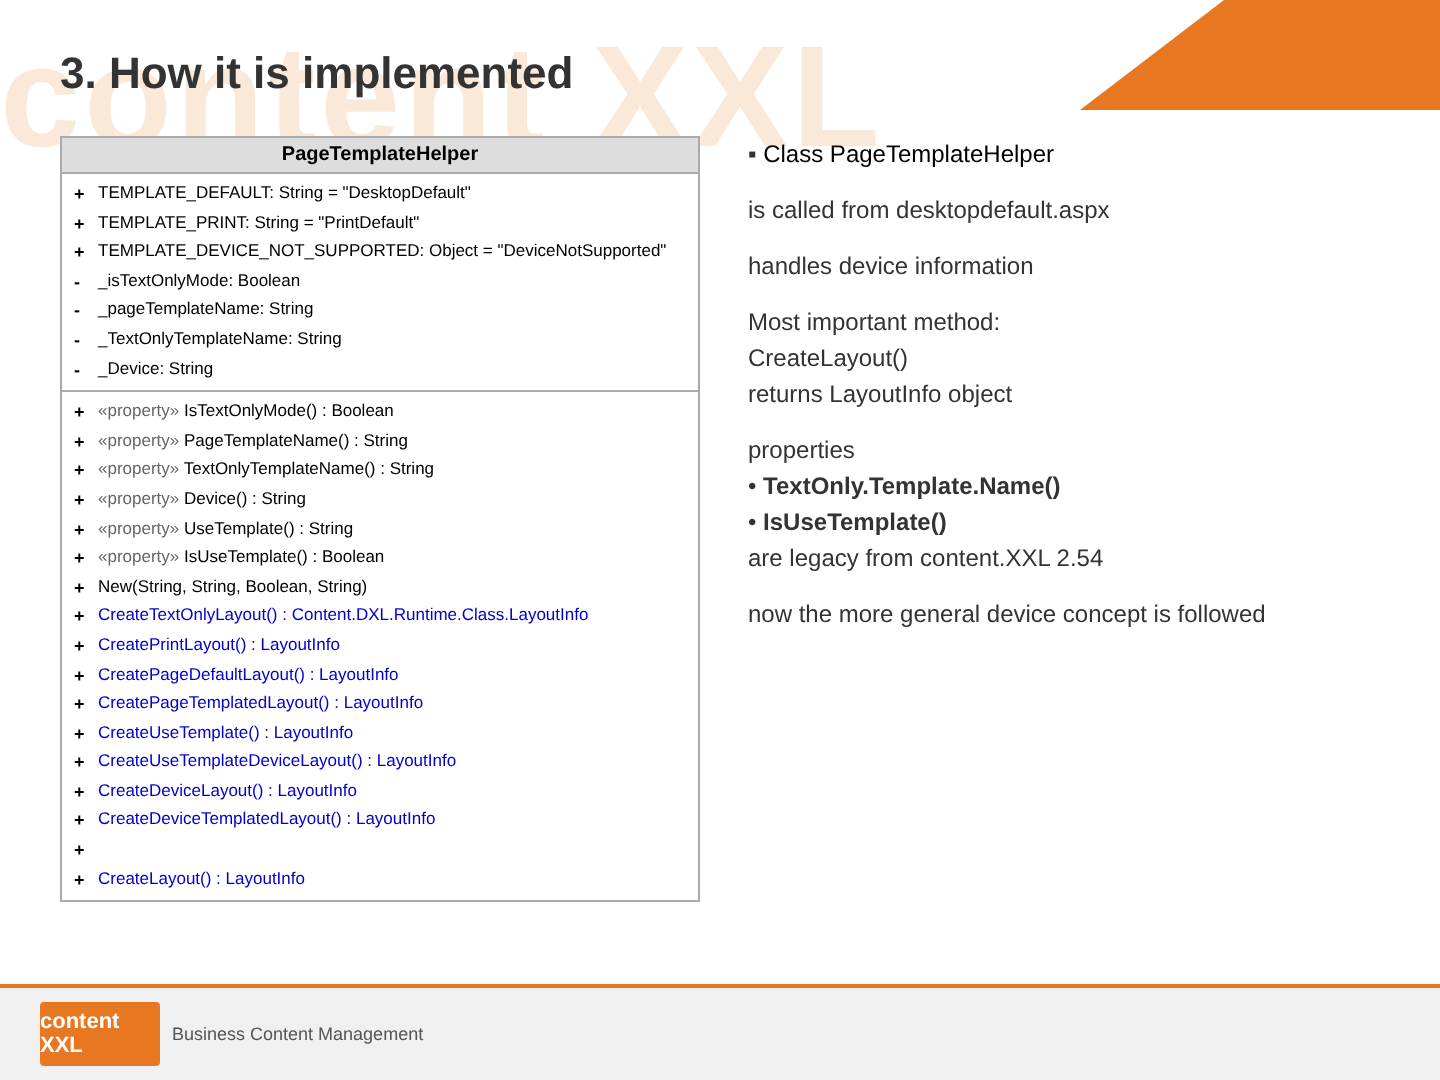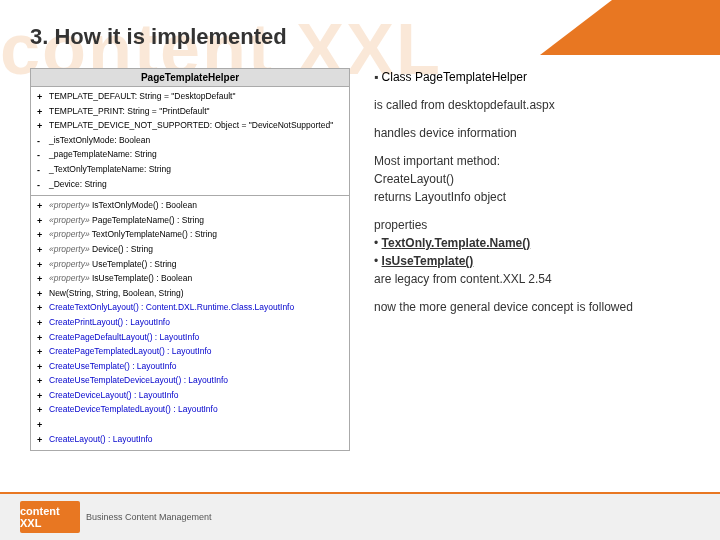--- a/index.html
+++ b/index.html
@@ -126,21 +126,20 @@
       font-size: 8.5px;
     }
 
     .uml-text-blue {
       color: #0000cc;
       font-size: 8.5px;
     }
 
     .uml-stereotype {
       color: #666666;
-      font-style: italic;
     }
 
     
     .right-panel {
       flex: 1;
       display: flex;
       flex-direction: column;
       gap: 10px;
     }
 
@@ -154,21 +153,20 @@
       color: #000000;
       font-weight: normal;
     }
 
     .desc-block .bullet {
       font-weight: bold;
     }
 
     .bold-text {
       font-weight: bold;
-      text-decoration: underline;
     }
 
     
     .bottom-bar {
       position: absolute;
       bottom: 0;
       left: 0;
       width: 100%;
       height: 48px;
       background: #f0f0f0;

